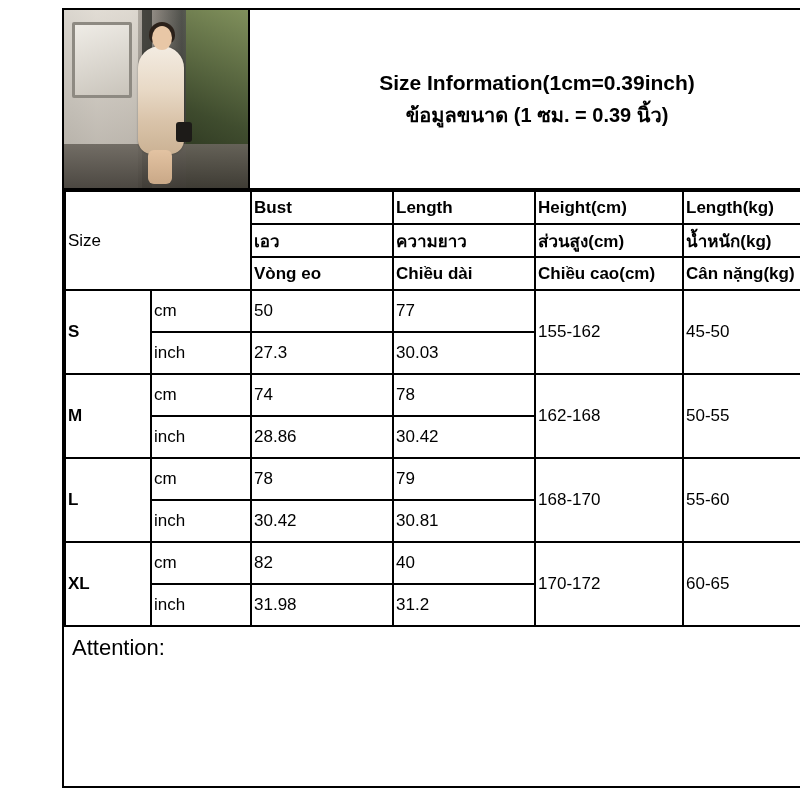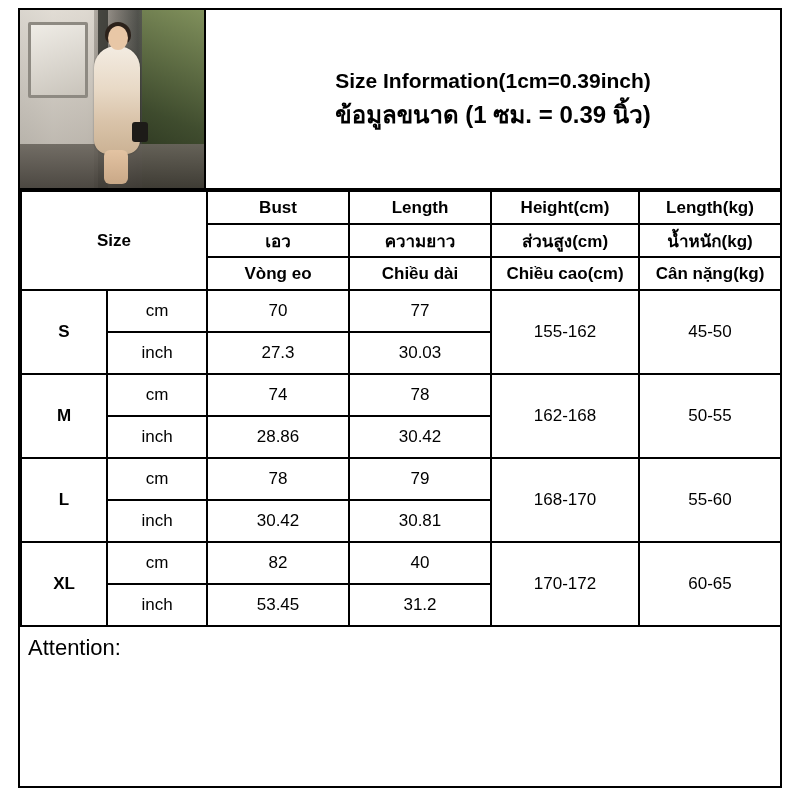--- a/index.html
+++ b/index.html
@@ -13,20 +13,21 @@
     font-family: "Liberation Sans", sans-serif;
     color: #000;
     overflow: hidden;
   }
   .page {
     position: relative;
     width: 682px;
     height: 800px;
     background: #ffffff;
     box-sizing: border-box;
+    margin-left: 44px;
   }
   .sheet {
     position: absolute;
     left: 18px;
     top: 8px;
     width: 764px;
     height: 780px;
     border: 2px solid #000;
     box-sizing: border-box;
     background: #fff;
@@ -158,44 +159,43 @@
     box-sizing: border-box;
   }
   .title-line {
     font-size: 21px;
     font-weight: bold;
     line-height: 1.35;
     text-align: center;
     white-space: nowrap;
   }
   .title-line.thai {
-    font-size: 24px;
+    font-size: 20px;
   }
 
   
   table.size-table {
     width: 100%;
     border-collapse: collapse;
     table-layout: fixed;
   }
   table.size-table td {
     border: 2px solid #000;
-    text-align: center;
     vertical-align: middle;
     font-size: 17px;
     padding: 2px 2px;
     box-sizing: border-box;
   }
   td.hdr {
     font-weight: bold;
     height: 33px;
   }
   td.size-word {
     font-size: 27px;
-    font-weight: bold;
+    font-weight: normal;
   }
   td.size-label {
     font-size: 20px;
     font-weight: bold;
   }
   td.unit {
     font-weight: normal;
     font-size: 17px;
     height: 42px;
   }
@@ -276,21 +276,21 @@
         <tr>
           <td class="hdr">Vòng eo</td>
           <td class="hdr">Chiều dài</td>
           <td class="hdr">Chiều cao(cm)</td>
           <td class="hdr">Cân nặng(kg)</td>
         </tr>
 
         <tr>
           <td class="size-label" rowspan="2">S</td>
           <td class="unit">cm</td>
-          <td class="val">70</td>
+          <td class="val">50</td>
           <td class="val">77</td>
           <td class="range" rowspan="2">155-162</td>
           <td class="range" rowspan="2">45-50</td>
         </tr>
         <tr>
           <td class="unit">inch</td>
           <td class="val">27.3</td>
           <td class="val">30.03</td>
         </tr>
 
@@ -325,21 +325,21 @@
         <tr>
           <td class="size-label" rowspan="2">XL</td>
           <td class="unit">cm</td>
           <td class="val">82</td>
           <td class="val">40</td>
           <td class="range" rowspan="2">170-172</td>
           <td class="range" rowspan="2">60-65</td>
         </tr>
         <tr>
           <td class="unit">inch</td>
-          <td class="val">53.45</td>
+          <td class="val">31.98</td>
           <td class="val">31.2</td>
         </tr>
       </tbody>
     </table>
 
     <div class="attention">
       <span class="ln">Attention:</span>
     </div>
 
   </div>

